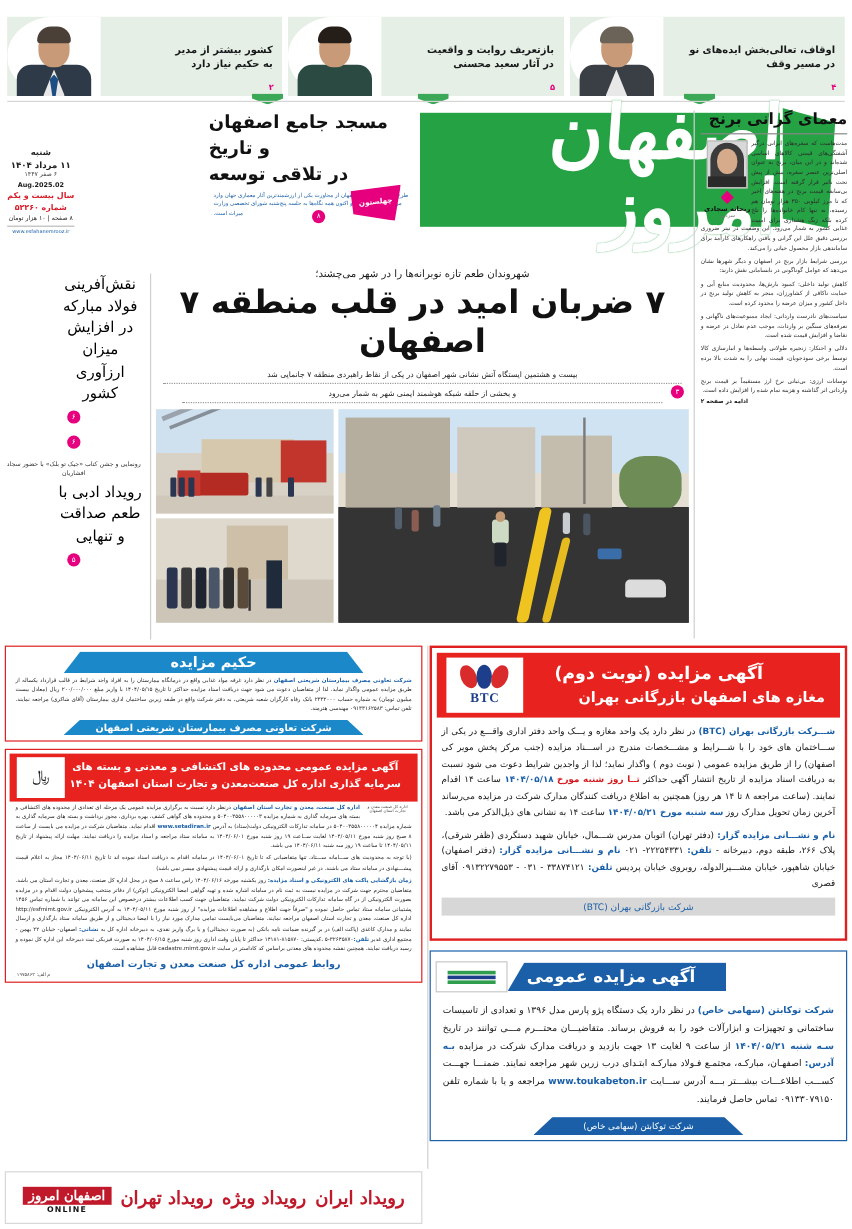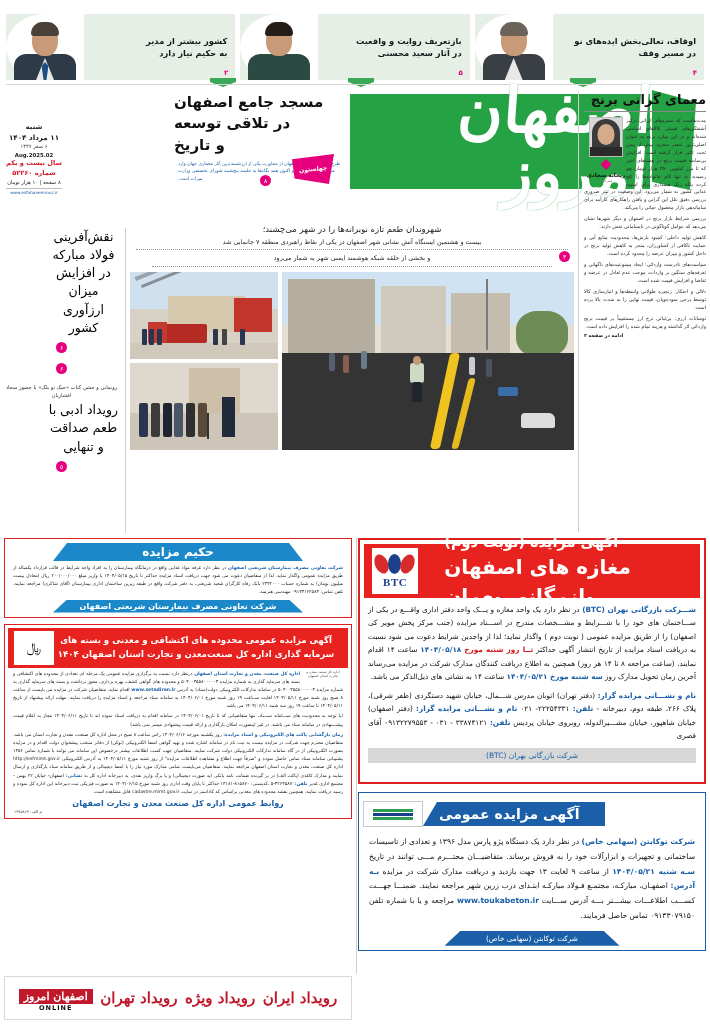--- a/index.html
+++ b/index.html
@@ -254,21 +254,21 @@
   .btc-head { display:flex; flex-direction:row-reverse; align-items:center; background:#e8231f; height:54px; padding:0 8px; }
   .btc-logo { width:64px; height:46px; background:#fff; display:flex; flex-direction:column; align-items:center; justify-content:center; }
   .btc-mark { position:relative; width:40px; height:22px; }
   .btc-mark i { position:absolute; top:0; width:13px; height:20px; border-radius:50% 50% 50% 50%; display:block;}
   .btc-mark .b1{ left:0; background:#d92b2b; transform:rotate(-24deg);}
   .btc-mark .b2{ left:13px; background:#1d3f8b;}
   .btc-mark .b3{ left:26px; background:#d92b2b; transform:rotate(24deg);}
   .btc-logo .btc-txt { font-size:11px; font-weight:bold; color:#1d3f8b; font-family:Liberation Serif, serif; letter-spacing:.5px;}
   .btc-title { flex:1 1 auto; text-align:left; padding-left:26px; color:#fff; }
   .btc-title .t1 { font-size:14.5px; font-weight:bold; line-height:1.45; }
-  .btc-title .t2 { font-size:20px; font-weight:bold; line-height:1.45; }
+  .btc-title .t2 { font-size:12px; font-weight:bold; line-height:1.45;margin-left:20px; }
   .ad-btc p { font-size:7.3px; line-height:1.85; text-align:justify; color:#111; margin-top:5px; padding:0 4px;}
   .ad-btc .blue { color:#1a5fa8; font-weight:bold; }
   .ad-btc .red  { color:#d6171b; font-weight:bold; }
   .btc-foot { background:#d7d7d7; color:#1a5fa8; font-size:7.5px; text-align:center; padding:3px 0; margin:5px 4px 0; }
 
   .ad-touk { border:1px solid #1a5fa8; margin-top:8px; padding:4px; height:auto; position:relative;}
   .touk-head { display:flex; flex-direction:row-reverse; align-items:center; height:34px; position:relative;}
   .touk-logo { width:60px; height:26px; border:1px solid #c9c9c9; background:#fff; display:flex; flex-direction:column; align-items:center; justify-content:center; gap:1px; }
   .touk-logo .g1 { width:40px; height:3px; background:#2f9e4f;}
   .touk-logo .g2 { width:40px; height:3px; background:#1d3f8b;}
@@ -408,22 +408,22 @@
       <div class="d3">۶ صفر ۱۴۴۷</div>
       <div class="d4">02.Aug.2025</div>
       <div class="r1">سال بیست و یکم</div>
       <div class="r2">شماره ۵۲۲۶۰</div>
       <div class="d5">۸ صفحه | ۱۰ هزار تومان</div>
       <div class="url">www.esfahanemrooz.ir</div>
     </div>
 
     <div class="mh-headline">
       <div class="hl">مسجد جامع اصفهان</div>
+      <div class="hl">و تاریخ</div>
       <div class="hl">در تلاقی توسعه</div>
-      <div class="hl">و تاریخ</div>
       <div class="mh-sub">طرح خیر خط ۲ مترو اصفهان از مجاورت یکی از ارزشمندترین آثار معماری جهان وارد مرحله حساسی شده و اکنون همه نگاه‌ها به جلسه پنج‌شنبه شورای تخصصی وزارت میراث است.</div>
       <div class="chehel-badge">
         <span>چهلستون</span>
       </div>
       <div class="mh-page-dot">۸</div>
     </div>
   </div>
 
   <div class="opinion">
     <h2>معمای گرانی برنج</h2>
@@ -456,20 +456,21 @@
     </div>
     <div class="side-item">
       <div class="side-kicker">رونمایی و جشن کتاب «جیک تو بلک» با حضور سجاد افشاریان</div>
       <div class="side-title">رویداد ادبی با طعم صداقت و تنهایی</div>
       <div class="side-dot">۵</div>
     </div>
   </div>
 
   <div class="main-story">
     <div class="ms-kicker">شهروندان طعم تازه نوبرانه‌ها را در شهر می‌چشند؛</div>
+    <div class="ms-headline">۷ ضربان امید در قلب منطقه ۷ اصفهان</div>
     <div class="ms-lead">بیست و هشتمین ایستگاه آتش نشانی شهر اصفهان در یکی از نقاط راهبردی منطقه ۷ جانمایی شد</div>
     <div class="ms-lead2">
       <span>و بخشی از حلقه شبکه هوشمند ایمنی شهر به شمار می‌رود</span>
       <span class="ms-dot">۳</span>
     </div>
 
     <div class="photos">
       <div class="photo ph-big p3">
         <div class="hs1"></div>
           <div class="hs2"></div>

